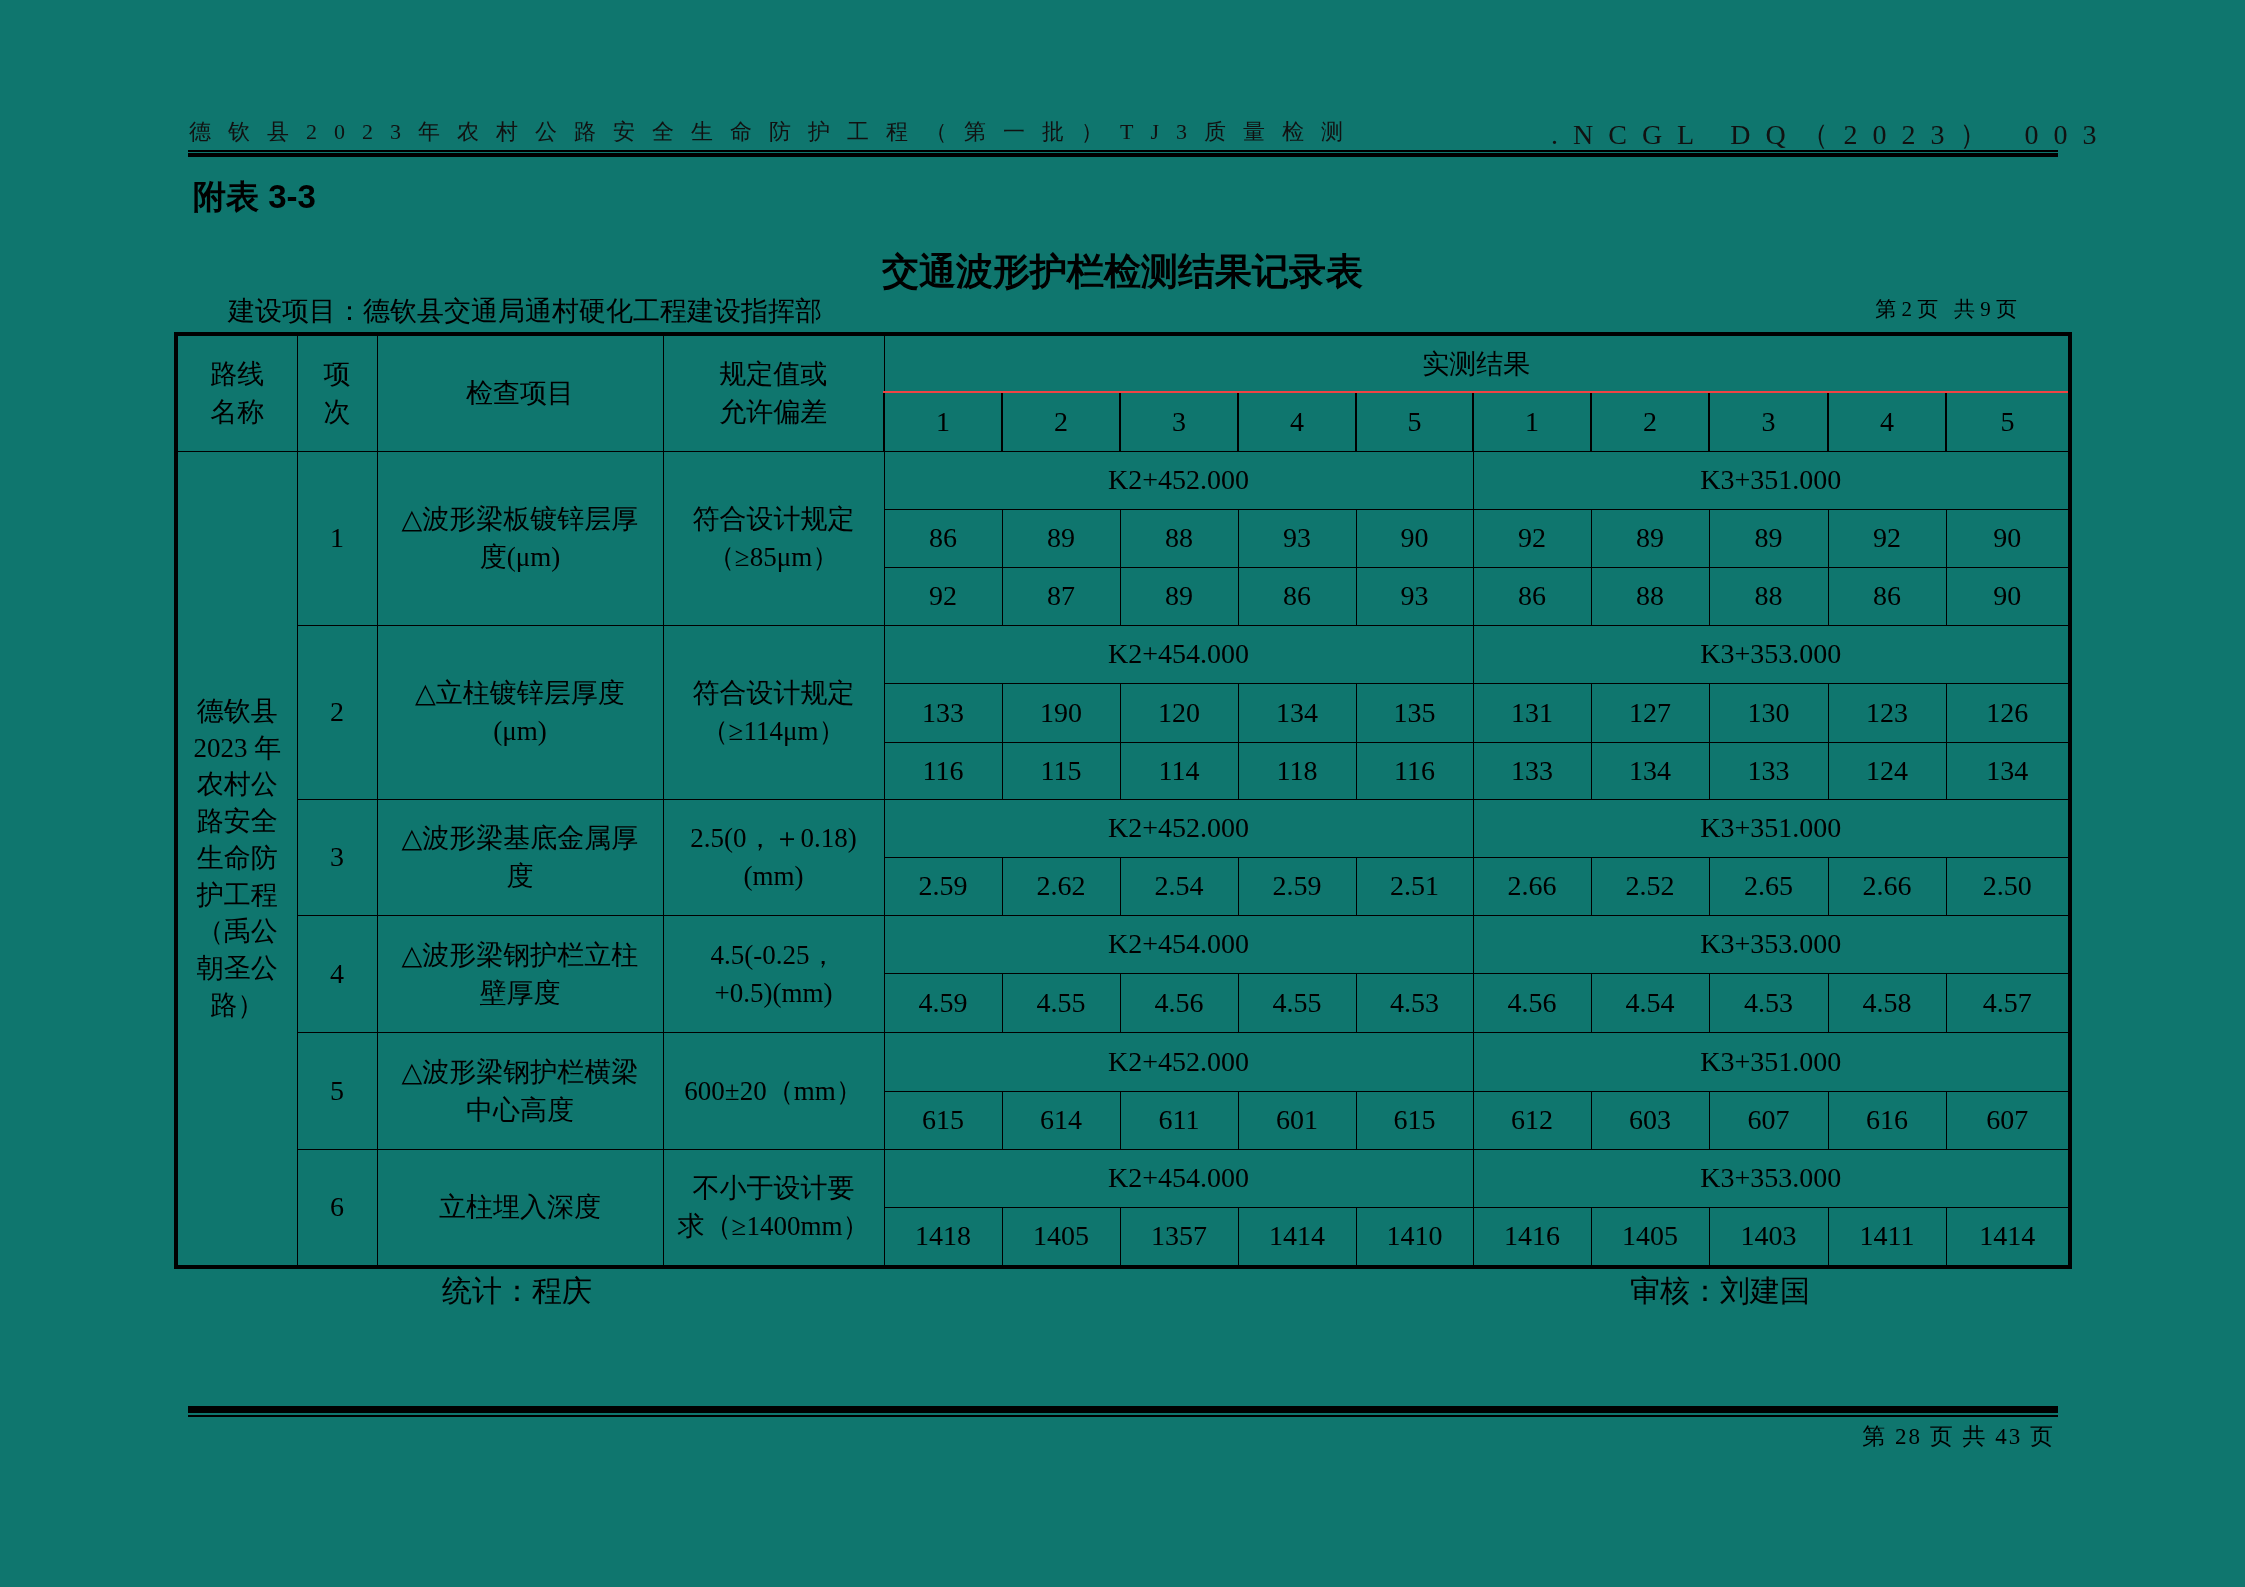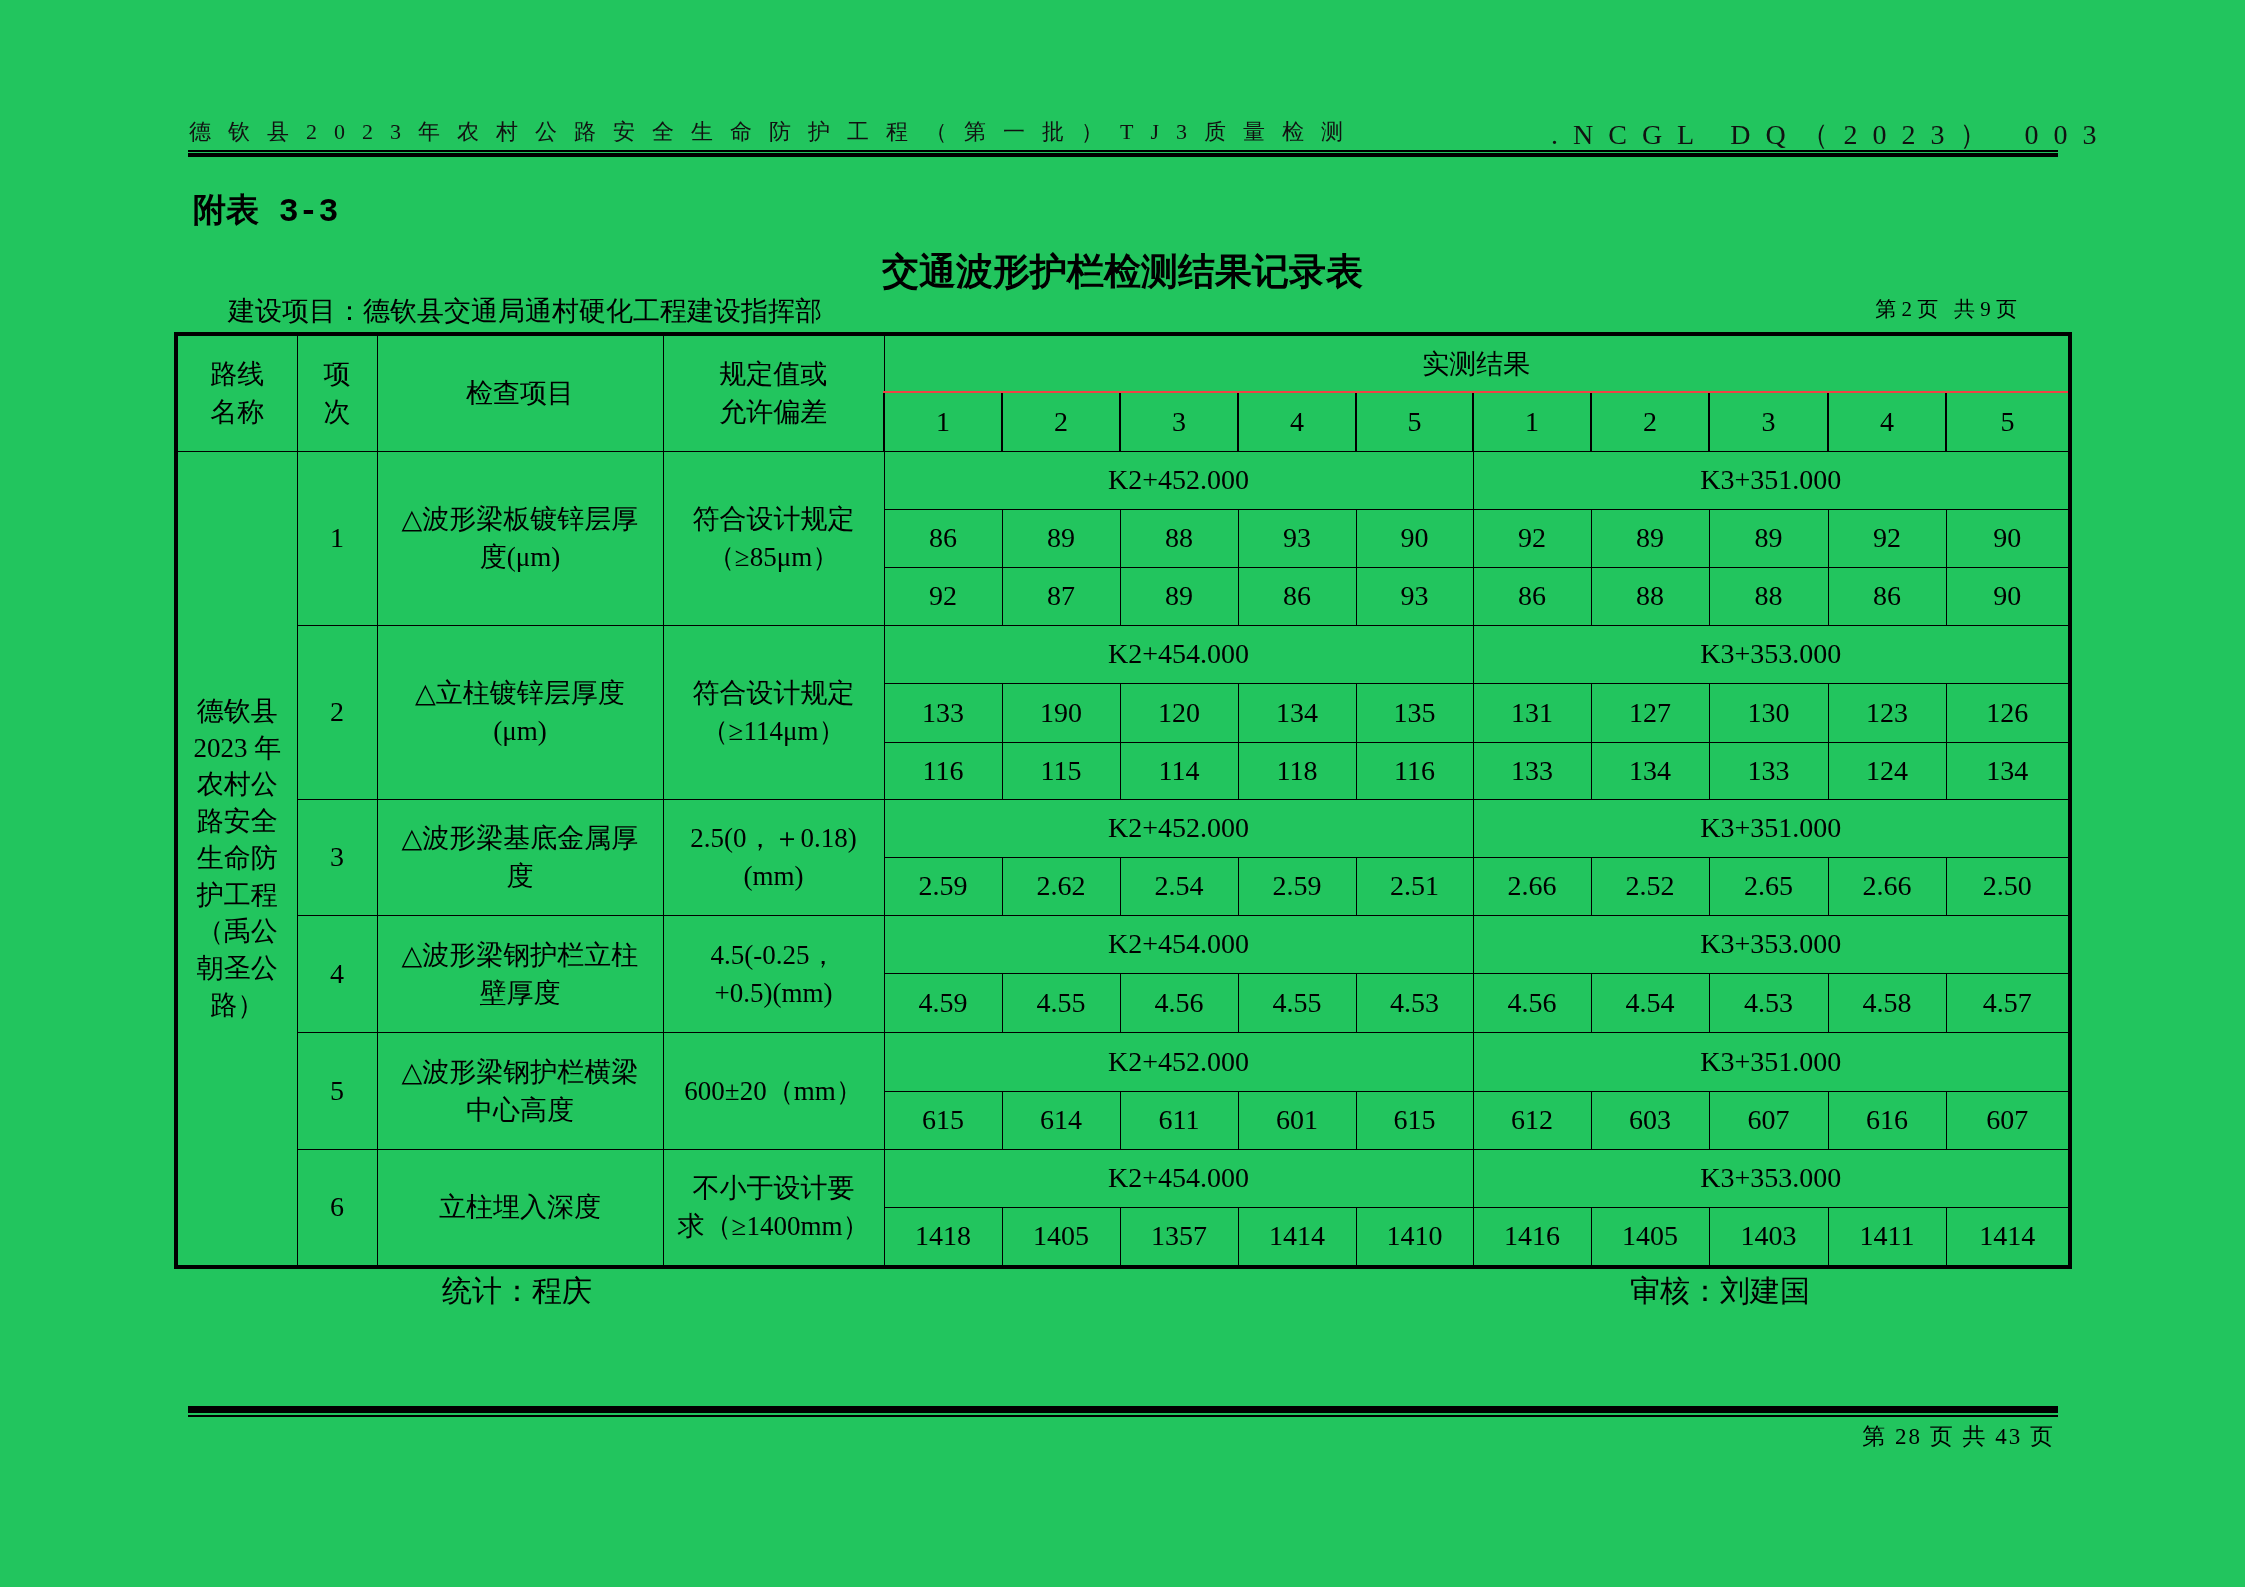--- a/index.html
+++ b/index.html
@@ -1,33 +1,33 @@
 <!DOCTYPE html>
 <html><head>
 <meta charset="utf-8">
 <style>
   html, body { margin: 0; padding: 0; background: #ffffff; }
   .page {
     position: relative;
     width: 2245px;
     height: 1587px;
-    background: #22c55e;
+    background: #0f766e;
     overflow: hidden;
     color: #000000;
     font-family: "Liberation Serif", "DejaVu Serif", serif;
   }
   .abs { position: absolute; white-space: nowrap; line-height: 1; }
 
   .hdr-left  { left: 189px;  top: 121px; font-size: 22px; letter-spacing: 17px; color: #111; }
   .hdr-right { left: 1551px; top: 121px; font-size: 28px; letter-spacing: 15px; color: #111; white-space: pre; }
   .rule { position: absolute; left: 188px; width: 1870px; background: #000; }
 
   .appendix {
-    left: 193px; top: 196px; font-size: 33px; font-weight: bold;
-    font-family: Liberation Mono, monospace;
+    left: 193px; top: 180px; font-size: 33px; font-weight: bold;
+    font-family: Liberation Sans, sans-serif;
   }
   .title {
     left: 0; width: 2245px; text-align: center; top: 253px;
     font-size: 37px; font-weight: bold;
     font-family: "Liberation Serif", "DejaVu Serif", serif;
   }
   .project { left: 228px; top: 298px; font-size: 27px; }
   .pageof  { right: 228px; top: 299px; font-size: 21px; white-space: pre; }
 
   table.grid {

